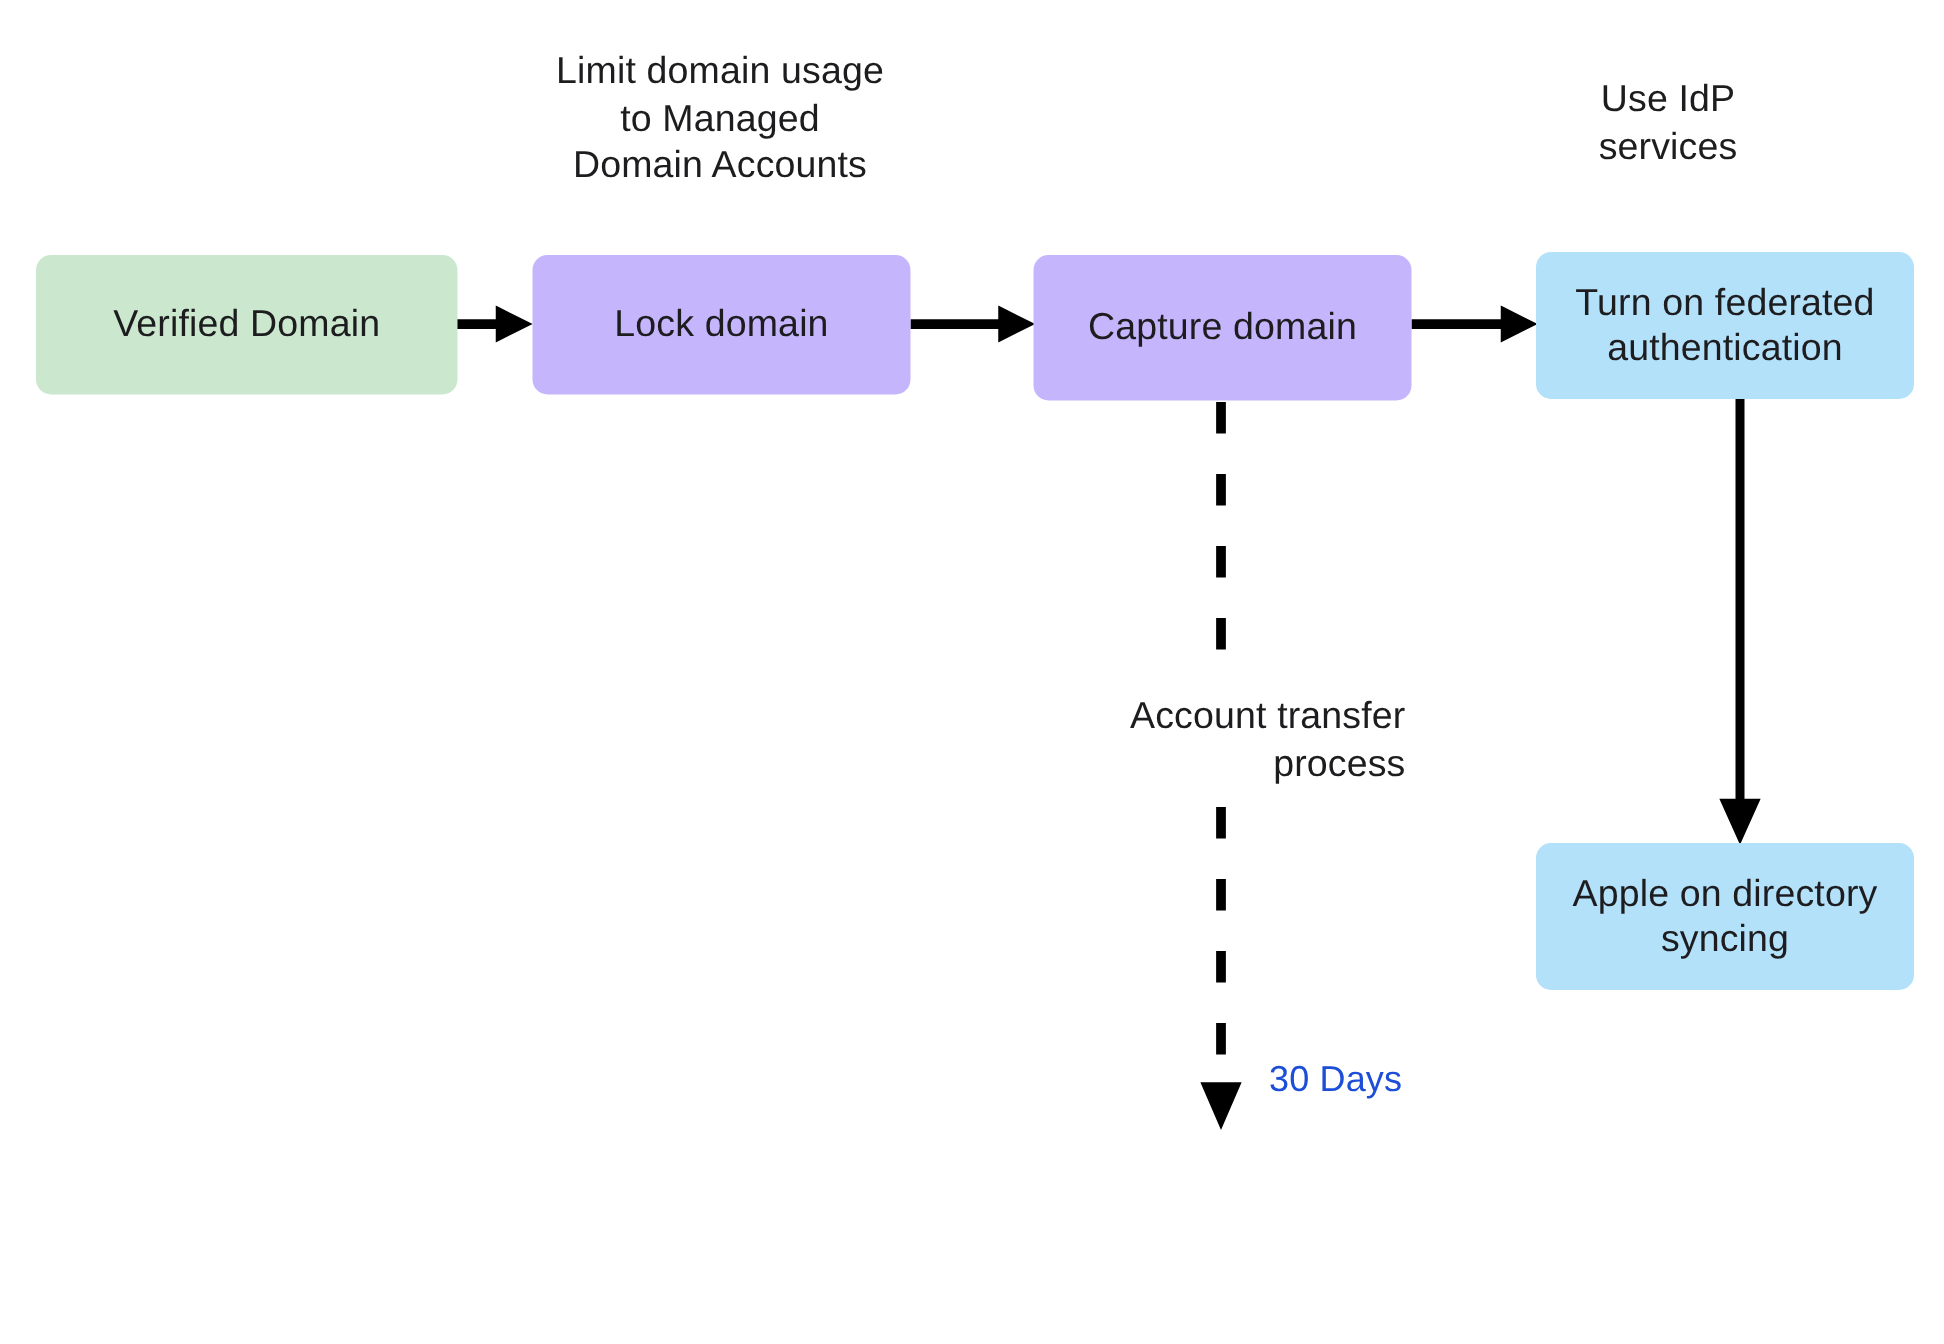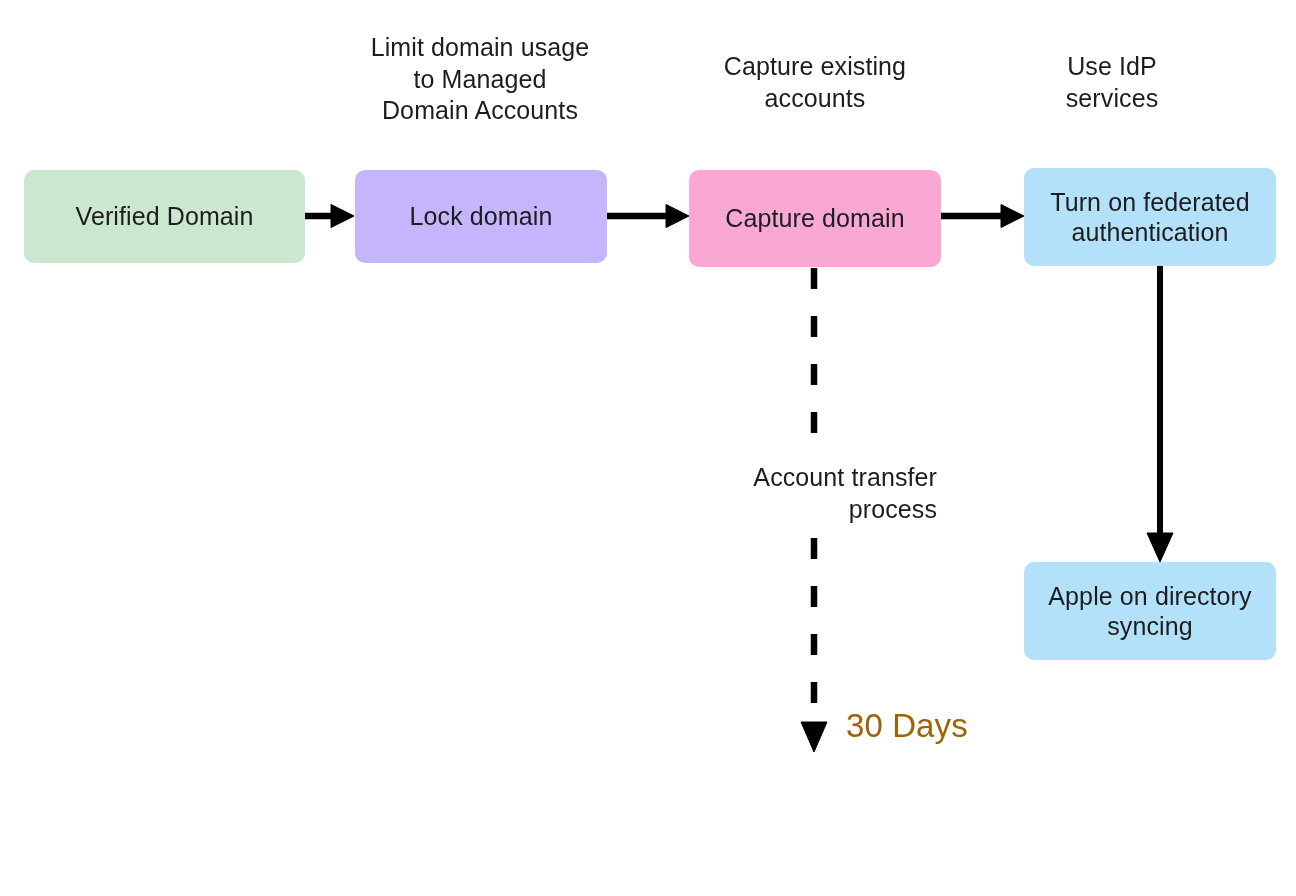--- a/index.html
+++ b/index.html
@@ -39,22 +39,22 @@
     text-align: center;
     color: #1d1d1f;
     font-size: 25px;
     line-height: 1.26;
     letter-spacing: 0.1px;
     white-space: pre-line;
   }
   .edge-label {
     position: absolute;
     text-align: left;
-    color: #a16207;
-    font-size: 33px;
+    color: #1d4ed8;
+    font-size: 24px;
     line-height: 1.26;
     letter-spacing: 0.1px;
     white-space: pre-line;
   }
   svg.wires {
     position: absolute;
     left: 0;
     top: 0;
     width: 1296px;
     height: 896px;
@@ -66,22 +66,20 @@
 </style>
 </head>
 <body>
 
 <div id="diagram">
 
   <div class="caption" style="left:355px; top:32px; width:250px;">Limit domain usage
 to Managed
 Domain Accounts</div>
 
-  <div class="caption" style="left:690px; top:51px; width:250px;">Capture existing
-accounts</div>
 
   <div class="caption" style="left:987px; top:51px; width:250px;">Use IdP
 services</div>
 
   <svg class="wires" viewBox="0 0 1296 896">
 
     <g>
       <line x1="275" y1="216" x2="334" y2="216" stroke-width="6.5"></line>
       <path d="M 331 204.5 L 354 216 L 331 227.5 Z" fill="#000000" stroke="none"></path>
     </g>
@@ -105,21 +103,21 @@
     <g>
       <line x1="1160" y1="266" x2="1160" y2="538" stroke-width="6"></line>
       <path d="M 1147 533 L 1173 533 L 1160 562 Z" fill="#000000" stroke="none"></path>
     </g>
   </svg>
 
   <div class="node" style="left:24px; top:170px; width:281px; height:93px; background:#cbe8cf;">Verified Domain</div>
 
   <div class="node" style="left:355px; top:170px; width:252px; height:93px; background:#c4b5fd;">Lock domain</div>
 
-  <div class="node" style="left:689px; top:170px; width:252px; height:97px; background:#f9a8d4;">Capture domain</div>
+  <div class="node" style="left:689px; top:170px; width:252px; height:97px; background:#c4b5fd;">Capture domain</div>
 
   <div class="node" style="left:1024px; top:168px; width:252px; height:98px; background:#b4e1fa;">Turn on federated
 authentication</div>
 
   <div class="node" style="left:1024px; top:562px; width:252px; height:98px; background:#b4e1fa;">Apple on directory
 syncing</div>
 
 
   <div class="caption" style="left:685px; top:462px; width:252px;text-align:right;">Account transfer
 process</div>

